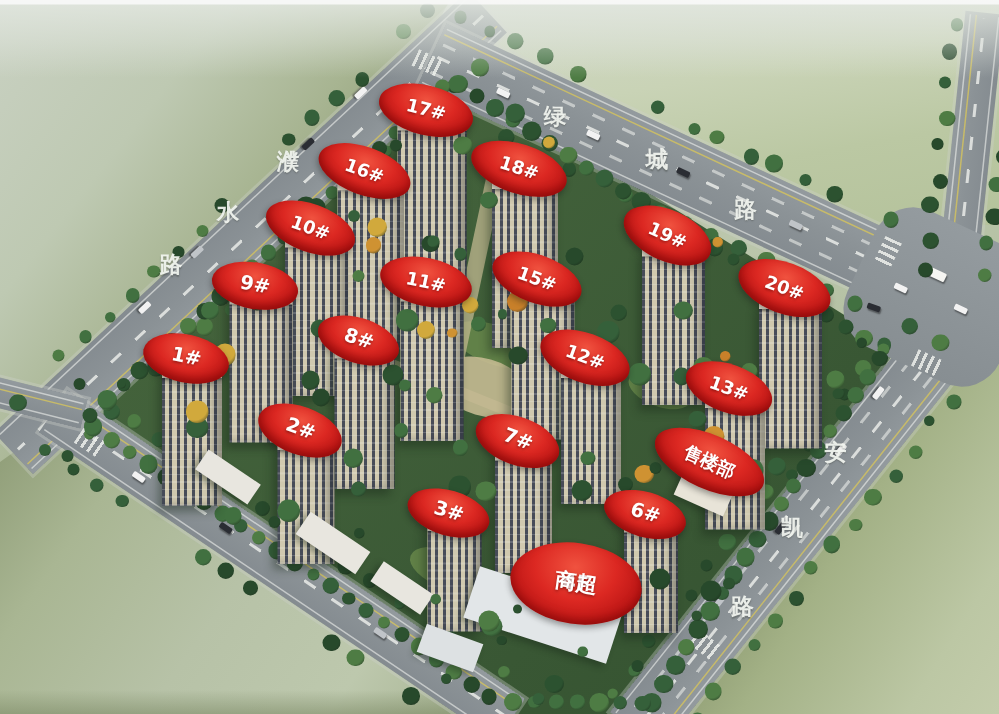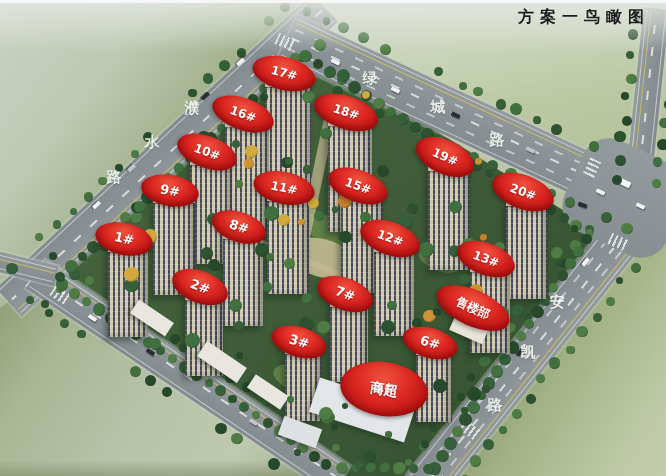--- a/index.html
+++ b/index.html
@@ -81,21 +81,20 @@
 </head>
 <body>
 
 <div id="scene">
   <div class="field" id="field-topleft"></div>
   <div class="field" id="field-topright"></div>
   <div class="field" id="field-right"></div>
   <div class="field" id="field-bottomleft"></div>
   <div class="field" id="field-bottomedge"></div>
   <div id="haze"></div>
-  <div id="title">方案一鸟瞰图</div>
   <div id="top-edge"></div>
 <div style="left: 0px; top: 0px; width: 666px; height: 476px; z-index: 2; clip-path: polygon(299px 45px, 598px 232px, 438px 476px, 330px 476px, 48px 280px); background: linear-gradient(140deg, rgb(74, 104, 62) 0%, rgb(65, 96, 58) 40%, rgb(57, 87, 52) 70%, rgb(51, 81, 47) 100%);"></div>
     <div style="left: 225px; top: 128px; width: 50px; height: 24px; transform: rotate(20deg); z-index: 3; border-radius: 50%; background: rgb(109, 141, 77); opacity: 0.75;"></div>
     <div style="left: 157px; top: 239px; width: 46px; height: 22px; transform: rotate(20deg); z-index: 3; border-radius: 50%; background: rgb(109, 141, 77); opacity: 0.75;"></div>
     <div style="left: 300px; top: 217px; width: 60px; height: 26px; transform: rotate(20deg); z-index: 3; border-radius: 50%; background: rgb(109, 141, 77); opacity: 0.75;"></div>
     <div style="left: 418px; top: 249px; width: 44px; height: 22px; transform: rotate(20deg); z-index: 3; border-radius: 50%; background: rgb(109, 141, 77); opacity: 0.75;"></div>
     <div style="left: 272px; top: 367px; width: 56px; height: 26px; transform: rotate(20deg); z-index: 3; border-radius: 50%; background: rgb(109, 141, 77); opacity: 0.75;"></div>
     <div style="left: 400px; top: 390px; width: 40px; height: 20px; transform: rotate(20deg); z-index: 3; border-radius: 50%; background: rgb(109, 141, 77); opacity: 0.75;"></div>
     <div class="path" style="left: 308.5px; top: 105px; width: 11px; height: 170px; transform: rotate(12deg); background: rgb(201, 189, 150); opacity: 0.7;"></div>
     <div class="path" style="left: 210px; top: 254.5px; width: 180px; height: 7px; transform: rotate(22deg); background: rgb(184, 173, 140); opacity: 0.55;"></div>

